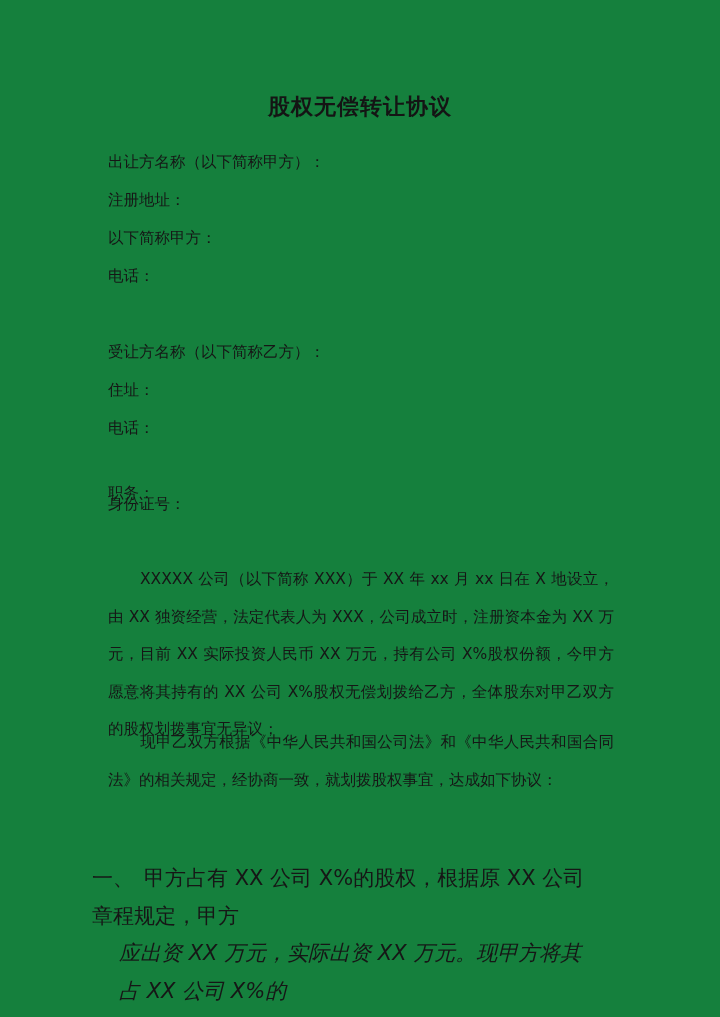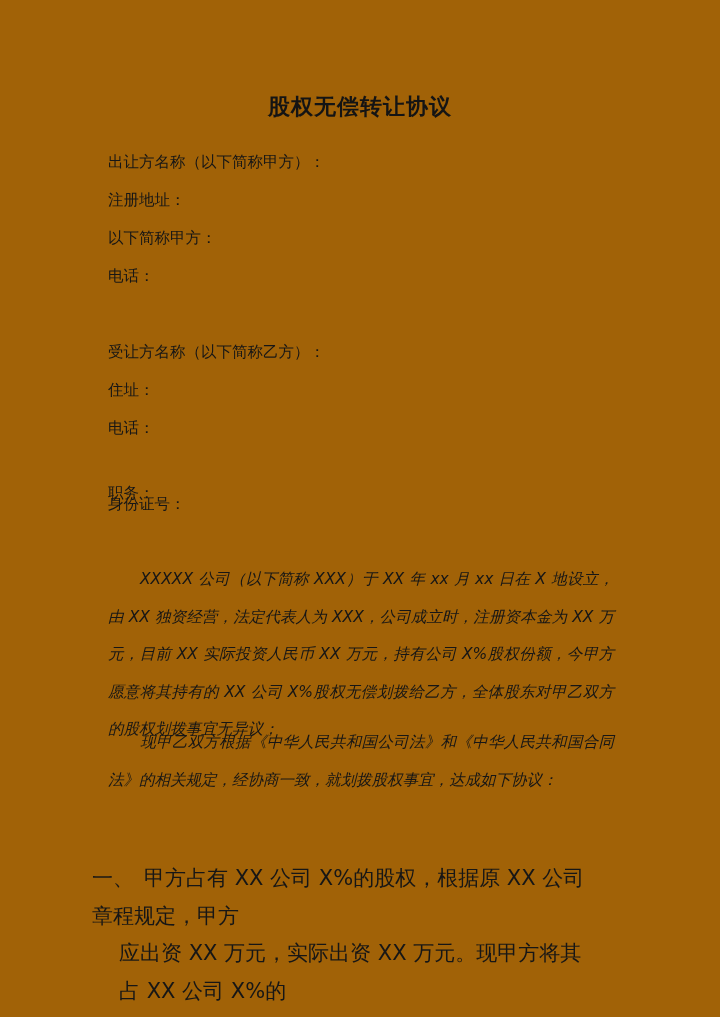--- a/index.html
+++ b/index.html
@@ -1,31 +1,31 @@
 <!DOCTYPE html>
 <html><head>
 <meta charset="utf-8">
 <style>
   html, body { margin: 0; padding: 0; background: #ffffff; }
   body { width: 720px; height: 1017px; position: relative; overflow: hidden;
          font-family: "DejaVu Sans", "Liberation Sans", sans-serif; color: #111111; }
-  .page { position: absolute; left: 0; top: 0; width: 720px; height: 1017px; background: #a16207; }
+  .page { position: absolute; left: 0; top: 0; width: 720px; height: 1017px; background: #15803d; }
   .title { position: absolute; left: 0; width: 720px; top: 92px; text-align: center;
            font-family: "DejaVu Serif", "Liberation Serif", serif; font-size: 22px; font-weight: bold;
            letter-spacing: 1px; color: #141414; }
   .line { position: absolute; left: 108px; font-size: 15.5px; white-space: nowrap; color: #161616; }
   .para { position: absolute; left: 108px; width: 506px; font-size: 15.5px; line-height: 37.5px;
-          text-align: justify; text-align-last: left; color: #161616; font-style: italic; }
+          text-align: justify; text-align-last: left; color: #161616; }
   .para .indent { display: inline-block; width: 32px; }
   .heading { position: absolute; left: 135px; top: 824px; font-size: 15.5px; font-weight: bold;
              font-family: "DejaVu Serif", "Liberation Serif", serif; white-space: nowrap; color: #141414; }
   .heading .gap { display: inline-block; width: 30px; }
   .item { position: absolute; left: 92px; top: 860px; width: 506px; font-size: 21px; line-height: 37.5px; color: #161616; }
   .item .num { display: inline-block; width: 52px; }
-  .item .cont { display: block; padding-left: 27px; }
+  .item .cont { display: block; padding-left: 27px; font-style: italic; }
 </style>
 </head>
 <body>
 
 <div class="page">
 
   <div class="title">股权无偿转让协议</div>
 
   <div class="line" style="top:152px">出让方名称（以下简称甲方）：</div>
   <div class="line" style="top:190px">注册地址：</div>

